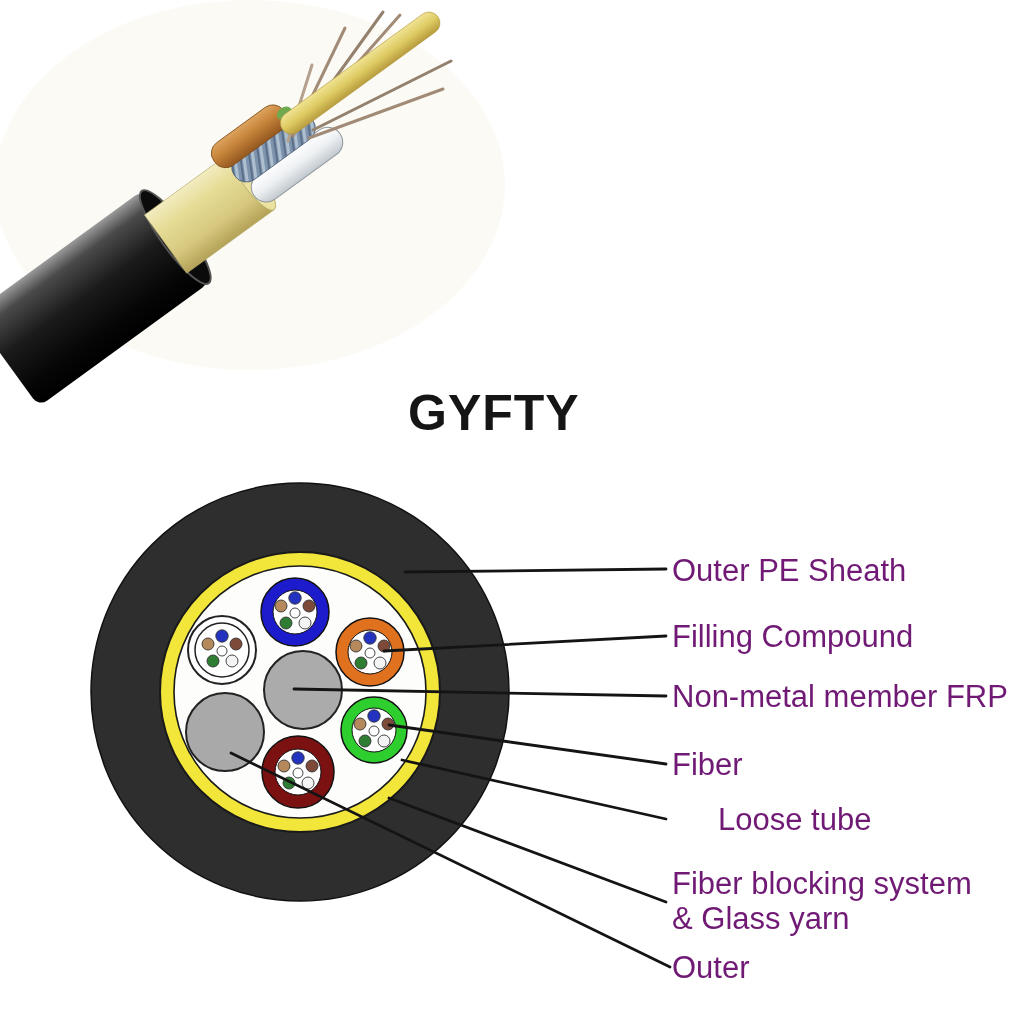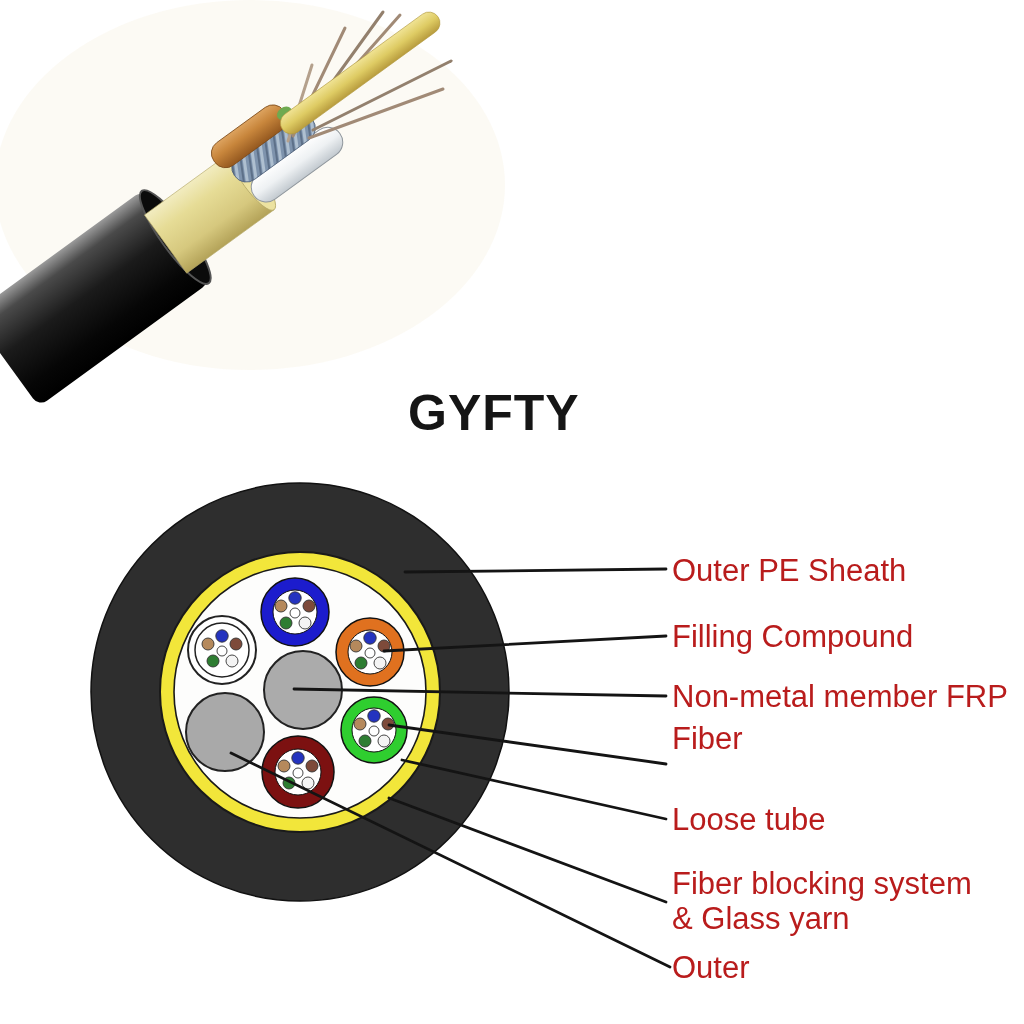--- a/index.html
+++ b/index.html
@@ -6,27 +6,27 @@
   .stage{position:absolute;inset:0;width:1024px;height:1024px;}
   .scene{position:absolute;left:0;top:0;}
   .title{
     position:absolute;left:408px;top:386px;
     font:700 50px/1.1 "Liberation Sans",sans-serif;
     color:#151515;letter-spacing:1px;
   }
   .label{
     position:absolute;left:672px;
     font:400 31px/35px "Liberation Sans",sans-serif;
-    color:#b91c1c;white-space:nowrap;
+    color:#701a75;white-space:nowrap;
   }
   .lbl-outer-pe{top:553px;}
   .lbl-filling{top:619px;}
   .lbl-frp{top:679px;}
-  .lbl-fiber{top:721px;text-align:right;}
-  .lbl-loose{top:802px;}
+  .lbl-fiber{top:747px;text-align:right;}
+  .lbl-loose{top:802px;margin-left:46px;}
   .lbl-water{top:866px;}
   .lbl-filler{top:950px;}
 </style>
 </head>
 <body>
 
 <div class="stage">
 
   <svg class="scene" width="1024" height="1024" viewBox="0 0 1024 1024">
     <defs>

